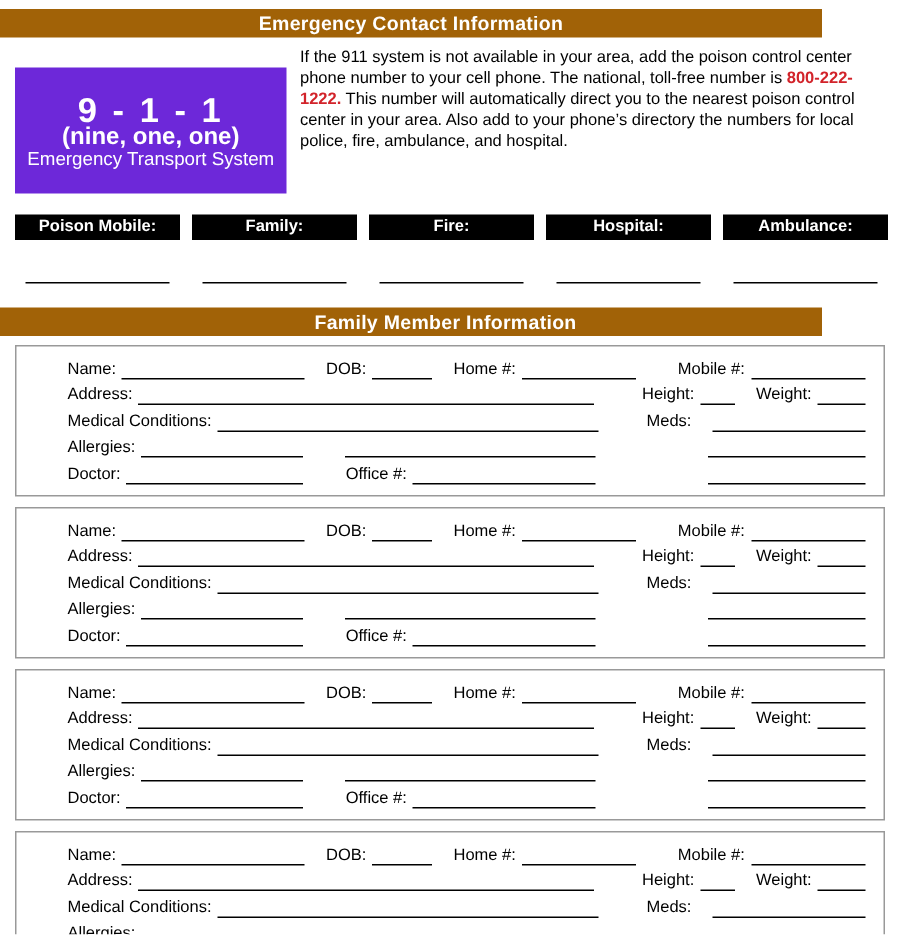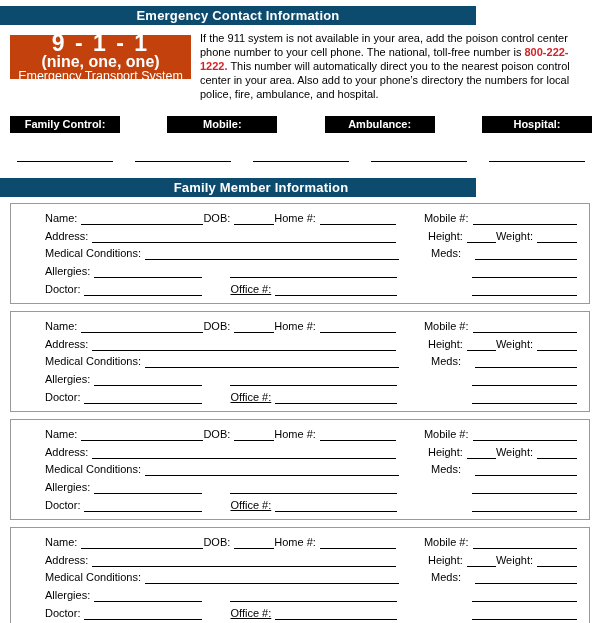--- a/index.html
+++ b/index.html
@@ -5,33 +5,33 @@
   * { margin:0; padding:0; box-sizing:border-box; }
   html,body { background:#ffffff; }
   body { font-family:"Liberation Sans", sans-serif; color:#000; }
   #page {
     position:relative; width:600px; height:623px;
     background:#fff; overflow:hidden;
   }
 
   
   .bar {
-    width:476px; height:19px; background:#0c4a6e;
+    width:548px; height:19px; background:#a16207;
     color:#fff; font-size:13px; font-weight:bold;
     text-align:center; line-height:19px; letter-spacing:.2px;
   }
   .bar.top { margin-top:6px; }
   .bar.family { margin-top:16px;padding-left:46px; }
 
   
   .intro { display:flex; margin:7px 10px 0 10px; }
   .red-box {
-    width:181px; height:44px; background:#c2410c; color:#fff;
+    width:181px; height:84px; background:#6d28d9; color:#fff;
     display:flex; flex-direction:column; align-items:center; justify-content:center;
-    text-align:center; flex-shrink:0; margin-top:3px;
+    text-align:center; flex-shrink:0; margin-top:13px;
   }
   .red-box .num { font-size:23px; font-weight:bold; letter-spacing:2px; line-height:24px; }
   .red-box .sub { font-size:16px; font-weight:bold; line-height:14px; }
   .red-box .sys { font-size:12.5px; font-weight:normal; line-height:15px; }
   .intro-text {
     margin-left:9px; width:392px; font-size:11px; line-height:13.9px; color:#000;
   }
   .intro-text .phone { color:#d2232a; font-weight:bold; }
 
   
@@ -59,45 +59,46 @@
   .member:last-of-type { margin-bottom:0; }
   .mrow { display:flex; align-items:flex-end; height:17.6px; font-size:11px; }
   .grp { display:flex; align-items:flex-end;padding-left:28px; }
   .left { flex:1; }
   .lbl { white-space:nowrap; line-height:15px; }
   .line { border-bottom:1px solid #000; height:12px; margin-bottom:1px; margin-left:4px; }
   .fx { flex:1; }
   .w-name { width:122px; } .w-dob { width:40px; } .w-home { width:76px; }
   .w-hgt { width:32px; } .w-wgt { width:44px; }
   .w-alg { width:108px; } .w-doc { width:118px; }
-  .ml14 { } .ml28 { margin-left:28px;text-decoration:underline; }
+  .ml14 { margin-left:14px; } .ml28 { margin-left:28px; }
   .mr4 { margin-right:4px; } .mr6 { margin-right:6px; } .mr43 { margin-right:43px; }
   .rg190 { width:190px; } .rg183 { width:183px; } .rg180 { width:180px;gap:10px; } .rg143 { width:143px; }
 </style>
 </head>
 <body>
 
 <div id="page">
 
   <div class="bar top">Emergency Contact Information</div>
 
   <div class="intro">
     <div class="red-box">
       <div class="num">9 - 1 - 1</div>
       <div class="sub">(nine, one, one)</div>
       <div class="sys">Emergency Transport System</div>
     </div>
     <div class="intro-text"><span>If the 911 system is not available in your area, add the poison control center phone number to your cell phone. The national, toll-free number is </span><span class="phone">800-222-1222.</span><span> This number will automatically direct you to the nearest poison control center in your area. Also add to your phone’s directory the numbers for local police, fire, ambulance, and hospital.</span></div>
   </div>
 
   <div class="contact-row">
-    <div class="contact-box">Family Control:</div>
-    <div class="contact-box">Mobile:</div>
+    <div class="contact-box">Poison Mobile:</div>
+    <div class="contact-box">Family:</div>
+    <div class="contact-box">Fire:</div>
+    <div class="contact-box">Hospital:</div>
     <div class="contact-box">Ambulance:</div>
-    <div class="contact-box">Hospital:</div>
   </div>
   <div class="contact-lines">
     <div class="contact-line-cell">
         <div class="contact-line"></div>
       </div>
     <div class="contact-line-cell">
         <div class="contact-line"></div>
       </div>
     <div class="contact-line-cell">
         <div class="contact-line"></div>

